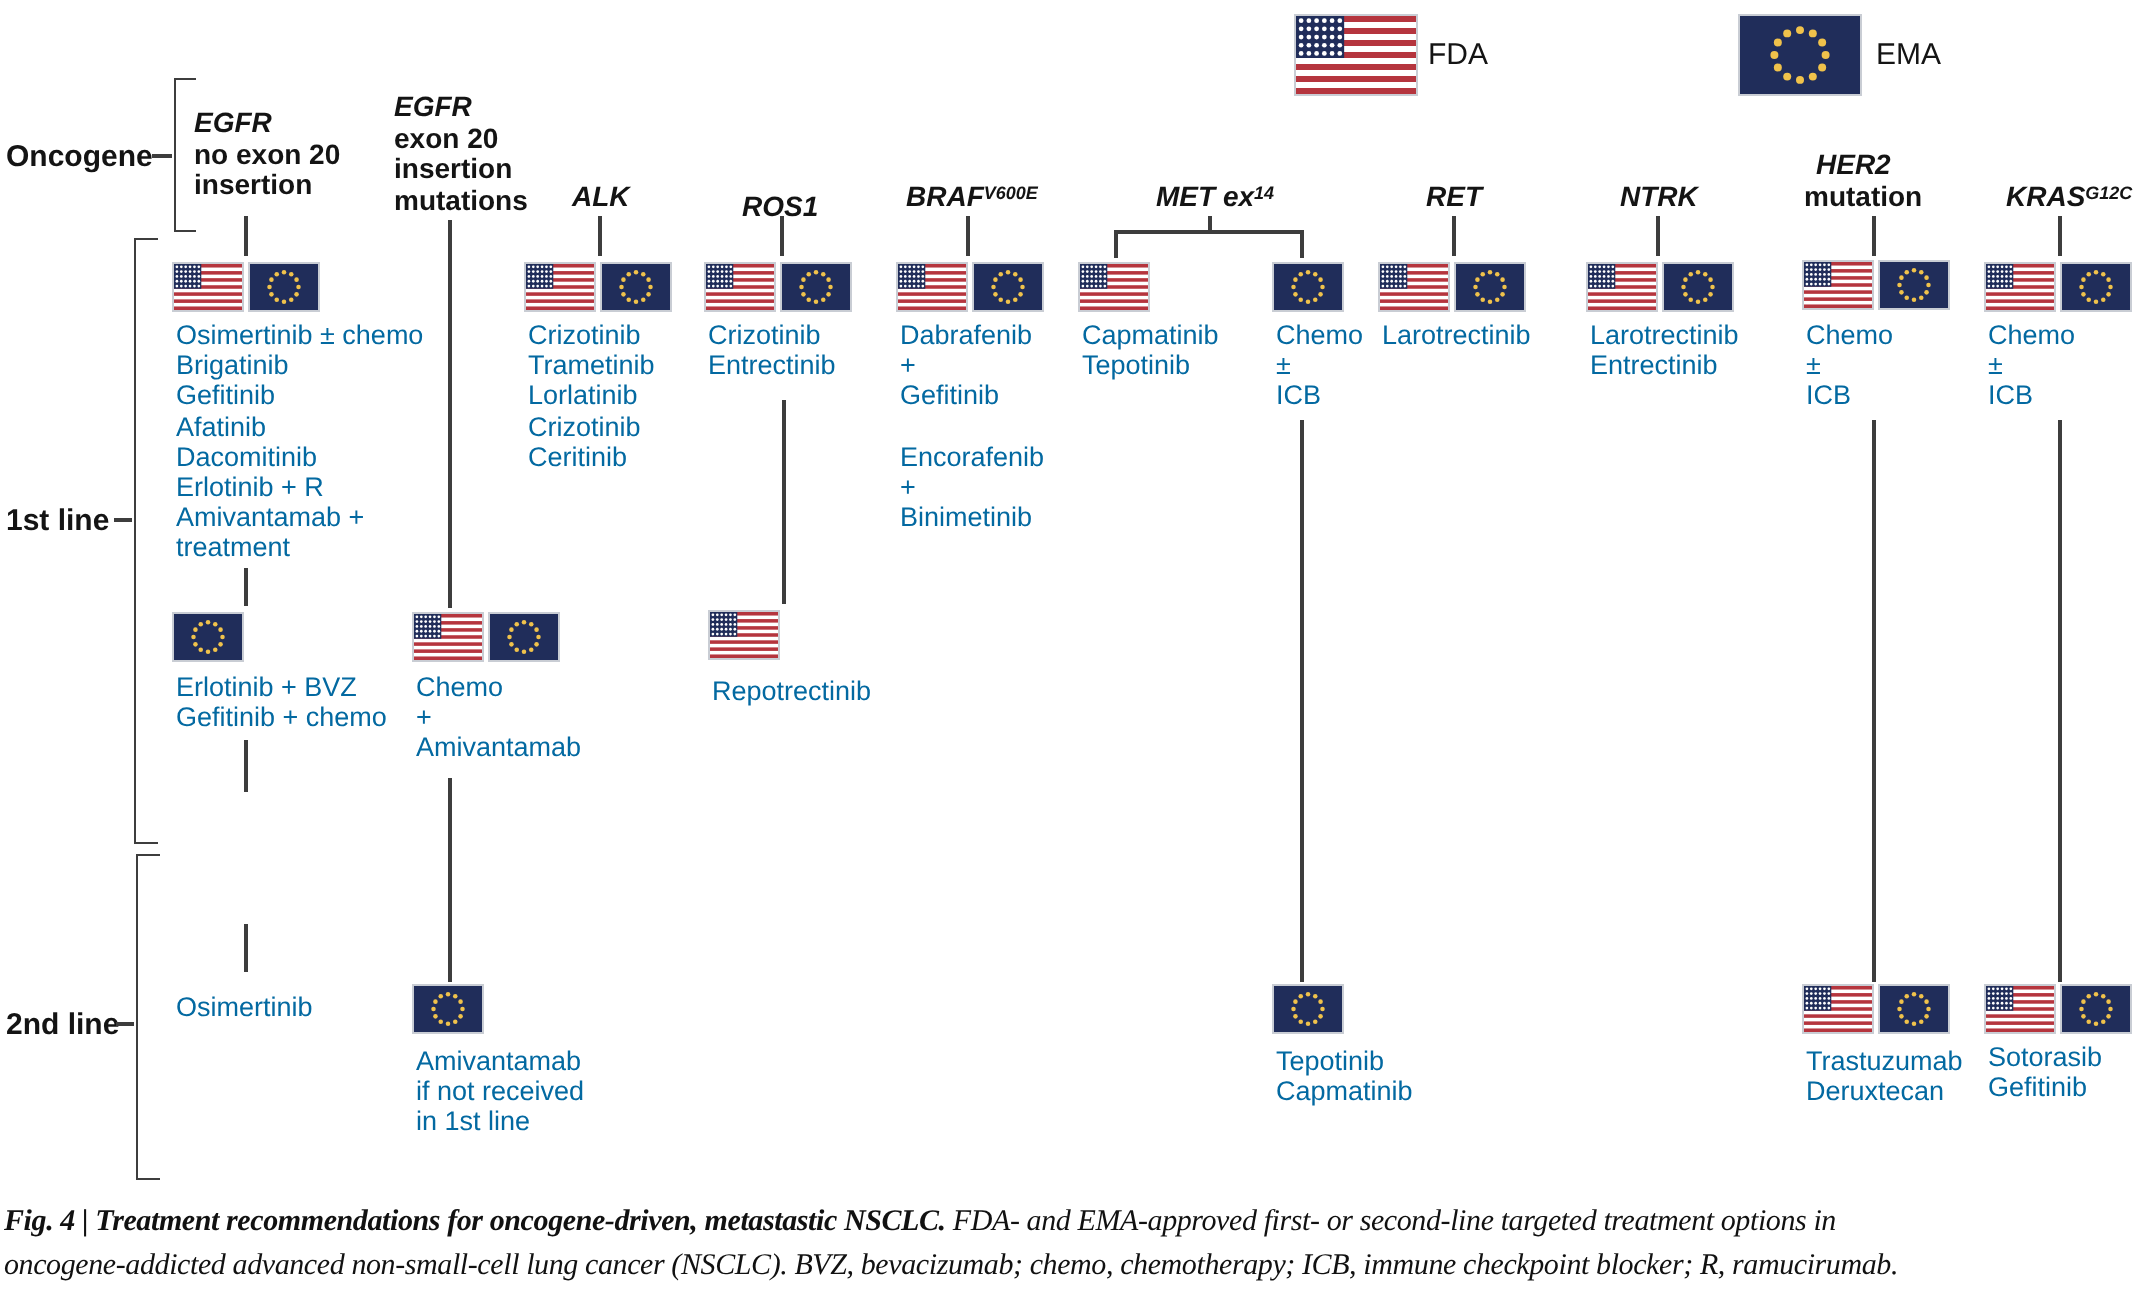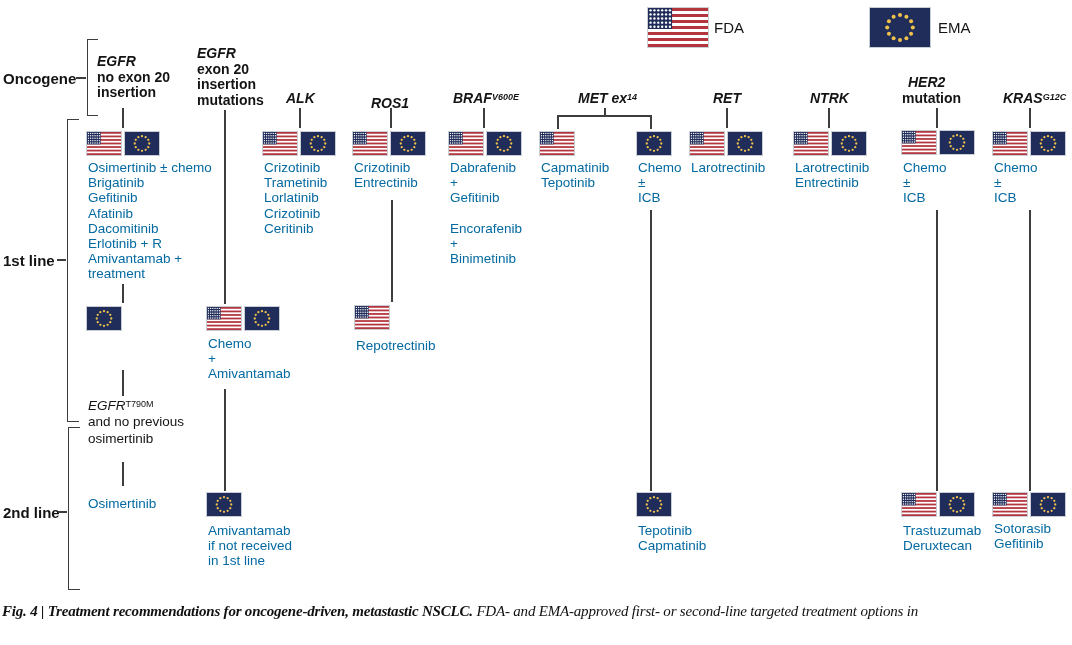--- a/index.html
+++ b/index.html
@@ -200,26 +200,25 @@
         <circle cx="102.7" cy="66.0" r="5" fill="#f0c24b"></circle>
         <circle cx="91.0" cy="77.7" r="5" fill="#f0c24b"></circle>
         <circle cx="75.0" cy="82.0" r="5" fill="#f0c24b"></circle>
         <circle cx="59.0" cy="77.7" r="5" fill="#f0c24b"></circle>
         <circle cx="47.3" cy="66.0" r="5" fill="#f0c24b"></circle>
         <circle cx="43.0" cy="50.0" r="5" fill="#f0c24b"></circle>
         <circle cx="47.3" cy="34.0" r="5" fill="#f0c24b"></circle>
         <circle cx="59.0" cy="22.3" r="5" fill="#f0c24b"></circle>
       </svg>
     </span>
+  <div class="dr" style="left:88px;top:336px">
+    <div>Erlotinib + BVZ</div>
+    <div>Gefitinib + chemo</div>
+  </div>
   <div class="vline" style="left:122px;top:370px;height:26px"></div>
-  <div class="note" style="left:88px;top:398px">
-    <div><span class="gene">EGFR</span><sup>T790M</sup></div>
-    <div>and no previous</div>
-    <div>osimertinib</div>
-  </div>
   <div class="vline" style="left:122px;top:462px;height:24px"></div>
   <div class="dr" style="left:88px;top:496px">
     <div>Osimertinib</div>
   </div>
 
   <div class="hd" style="left:197px;top:46px">
     <div>EGFR</div>
     <div class="up">exon 20</div>
     <div class="up">insertion</div>
     <div class="up">mutations</div>
@@ -1079,15 +1078,16 @@
         <circle cx="59.0" cy="22.3" r="5" fill="#f0c24b"></circle>
       </svg>
     </span>
   <div class="dr" style="left:994px;top:521px">
     <div>Sotorasib</div>
     <div>Gefitinib</div>
   </div>
 
   <div class="cap" style="left:2px;top:600px">
     <div><b>Fig. 4 | Treatment recommendations for oncogene-driven, metastastic NSCLC.</b><span> FDA- and EMA-approved first- or second-line targeted treatment options in</span></div>
+    <div>oncogene-addicted advanced non-small-cell lung cancer (NSCLC). BVZ, bevacizumab; chemo, chemotherapy; ICB, immune checkpoint blocker; R, ramucirumab.</div>
   </div>
 
 </div>
 
 </body></html>

